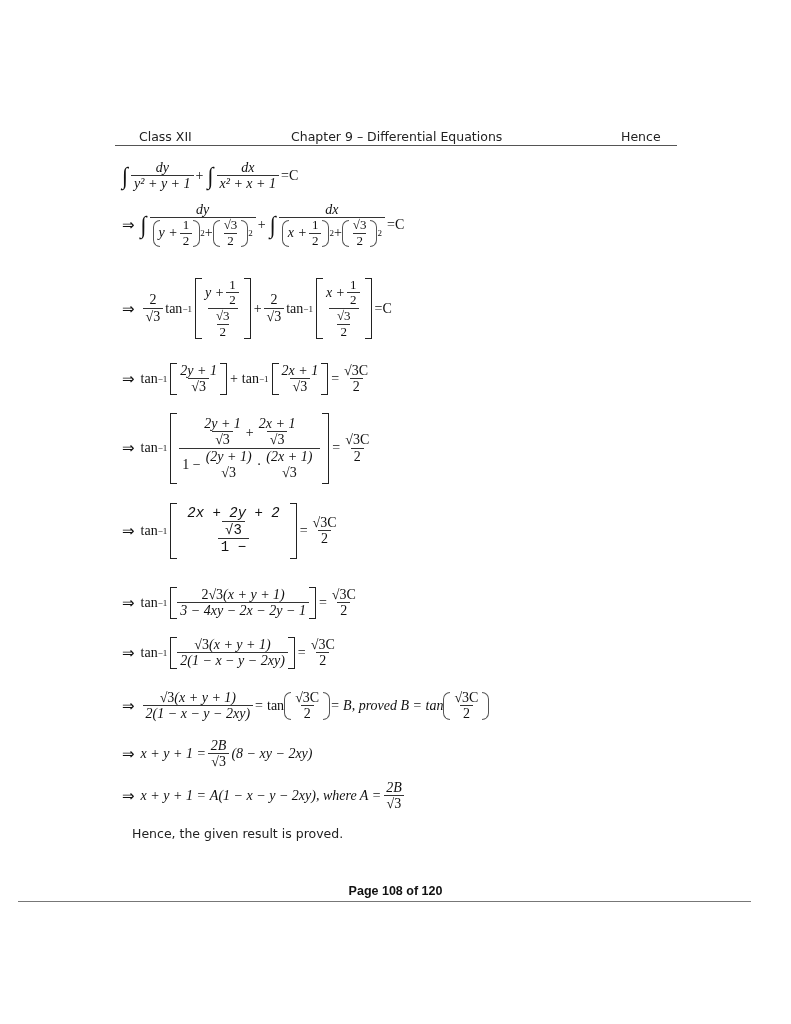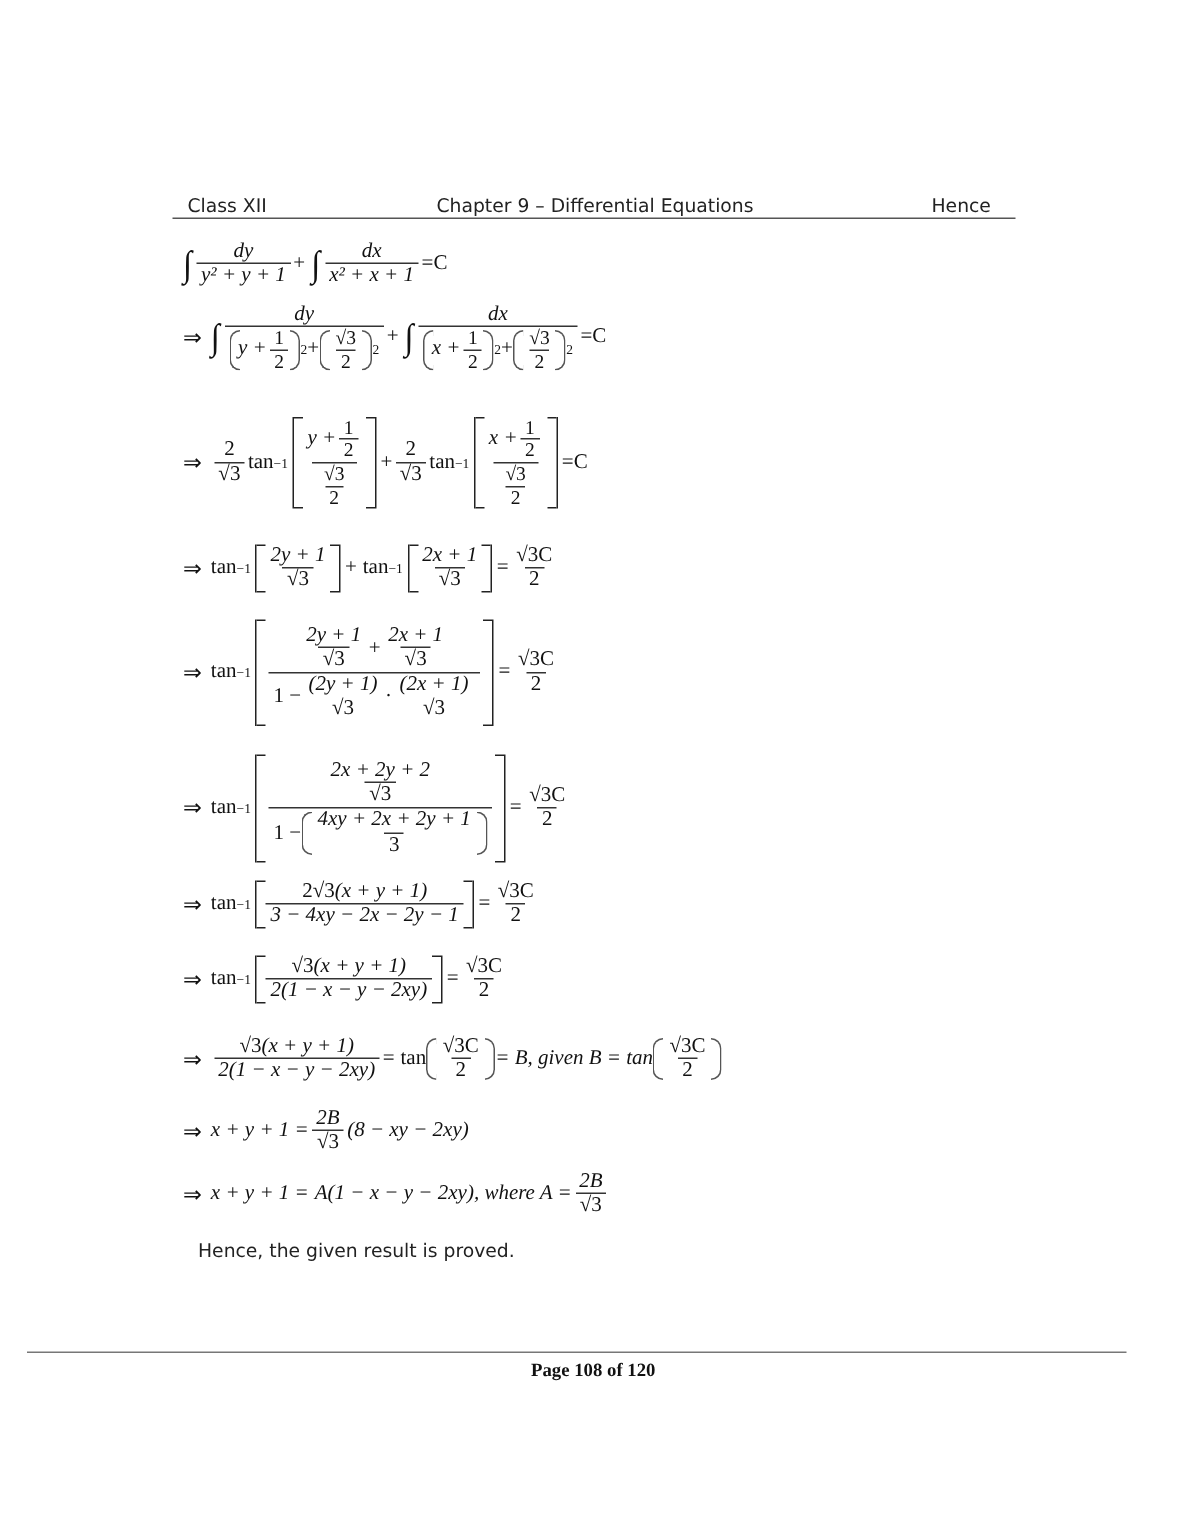--- a/index.html
+++ b/index.html
@@ -1,20 +1,20 @@
 <!DOCTYPE html>
 <html><head>
 <meta charset="utf-8">
 <style>
   html, body { margin:0; padding:0; background:#ffffff; }
   body { width:791px; height:1024px; position:relative; overflow:hidden; color:#111; }
   .hdr { position:absolute; top:129px; font-family:"DejaVu Sans", sans-serif; font-size:12.5px; color:#222; }
   .hdr-line { position:absolute; left:115px; top:145px; width:562px; height:0; border-top:1.5px solid #555; }
   .ftr-line { position:absolute; left:18px; top:901px; width:733px; height:0; border-top:1.5px solid #777; }
-  .ftr { position:absolute; top:906px; left:0; width:791px; text-align:center; font-family:Liberation Serif, serif; font-weight:bold; font-size:12.5px; color:#111; }
+  .ftr { position:absolute; top:884px; left:0; width:791px; text-align:center; font-family:Liberation Sans, sans-serif; font-weight:bold; font-size:12.5px; color:#111; }
   .conclusion { position:absolute; left:132px; top:826px; font-family:"DejaVu Sans", sans-serif; font-size:12.5px; color:#222; }
 
   .eq { position:absolute; left:122px; font-family:"Liberation Serif", serif; font-size:14px; color:#111; display:flex; align-items:center; white-space:nowrap; }
   .frac { display:inline-flex; flex-direction:column; align-items:center; vertical-align:middle; margin:0 2px; }
   .frac > .num { padding:0 3px; line-height:1.1; }
   .frac > .den { padding:0 3px; border-top:1px solid #333; line-height:1.15; }
   .sm { font-size:13px; }
   .int { font-size:22px; font-style:normal; margin-right:1px; transform:scaleY(1.1); display:inline-block; }
   .arr { margin-right:6px; font-size:15px; }
   .it { font-style:italic; }
@@ -27,21 +27,21 @@
   .par::before, .par::after { content:""; position:absolute; top:2px; bottom:2px; width:6px; border:1px solid #555; }
   .par::before { left:0; border-right:none; border-radius:8px 0 0 8px; }
   .par::after { right:0; border-left:none; border-radius:0 8px 8px 0; }
   sup { font-size:9px; vertical-align:super; }
   .gap { display:inline-block; width:4px; }
 </style>
 </head>
 <body>
 
 <div>
-  <div class="hdr" style="left:125px;">Class XII</div>
+  <div class="hdr" style="left:139px;">Class XII</div>
   <div class="hdr" style="left:291px;">Chapter 9 – Differential Equations</div>
   <div class="hdr" style="left:621px;">Hence</div>
   <div class="hdr-line"></div>
 </div>
 
 <div>
 
   <div class="eq" style="top:160px;">
     <span class="int">∫</span>
     <span class="frac">
@@ -229,36 +229,30 @@
     <span class="frac">
         <span class="num">√3C</span>
         <span class="den">2</span>
       </span>
   </div>
 
   <div class="eq" style="top:503px;">
     <span class="arr">⇒</span>
     <span>tan</span>
       <sup>−1</sup>
-    <span class="brk" style="padding:3px 6px;">
+    <span class="brk" style="padding:3px 6px;font-family:Liberation Mono, monospace;">
         <i class="r1"></i>
         <i class="r2"></i>
       <span class="frac">
         <span class="num"><span class="frac">
               <span class="num it">2x + 2y + 2</span>
               <span class="den">√3</span>
             </span></span>
         <span class="den" style="display:inline-flex;align-items:center;">
           <span>1 −</span>
-          <span class="par">
-              <span class="frac">
-                <span class="num it">4xy + 2x + 2y + 1</span>
-                <span class="den">3</span>
-              </span>
-            </span>
         </span>
       </span>
     </span>
     <span>=</span>
     <span class="frac">
         <span class="num">√3C</span>
         <span class="den">2</span>
       </span>
   </div>
 
@@ -308,21 +302,21 @@
     </span>
     <span>=</span>
       <span class="gap"></span>
     <span>tan</span>
     <span class="par">
         <span class="frac">
           <span class="num">√3C</span>
           <span class="den">2</span>
         </span>
       </span>
-    <span class="it">= B, given B = tan</span>
+    <span class="it">= B, proved B = tan</span>
     <span class="par">
         <span class="frac">
           <span class="num">√3C</span>
           <span class="den">2</span>
         </span>
       </span>
   </div>
 
   <div class="eq" style="top:738px;">
     <span class="arr">⇒</span>

